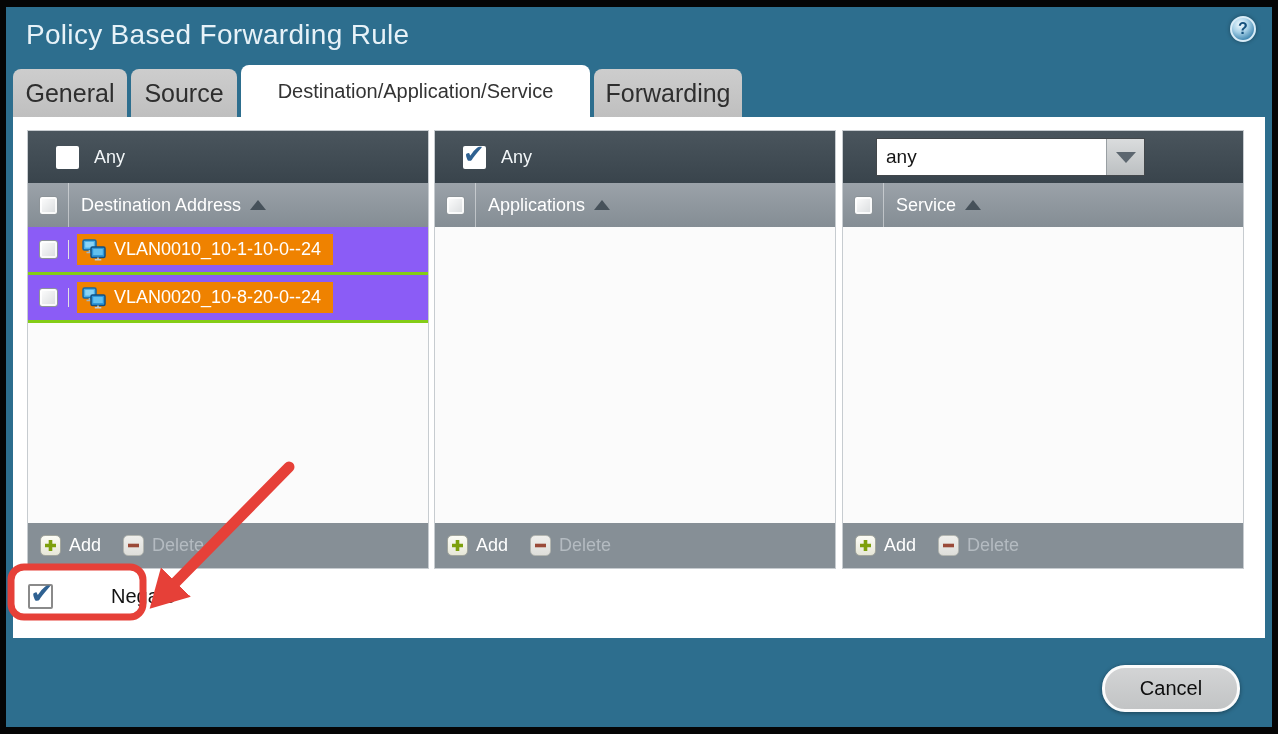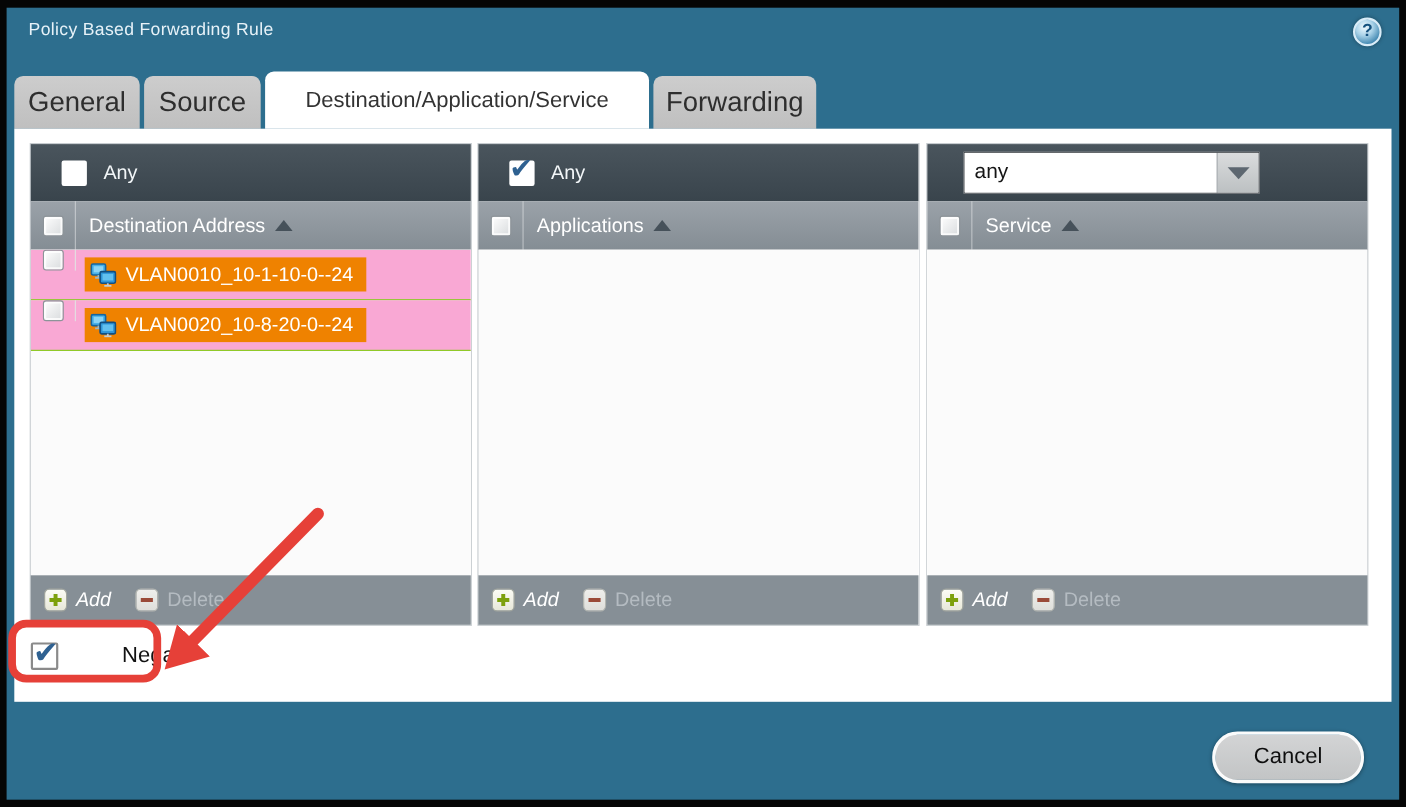--- a/index.html
+++ b/index.html
@@ -1,21 +1,21 @@
 <!DOCTYPE html>
 <html><head>
 <meta charset="utf-8">
 <style>
   html,body{margin:0;padding:0;background:#000;}
   .frame{position:relative;width:1278px;height:734px;background:#050505;overflow:hidden;
          font-family:"Liberation Sans",sans-serif;}
   .dialog{position:absolute;left:6px;top:7px;width:1266px;height:720px;background:#2d6e8e;}
 
   
-  .dlg-title{position:absolute;left:20px;top:12px;font-size:16px;font-weight:400;
+  .dlg-title{position:absolute;left:20px;top:12px;font-size:28px;font-weight:400;
              color:#e7f2f8;letter-spacing:.3px;}
   .help-btn{position:absolute;right:16px;top:9px;width:26px;height:26px;border-radius:50%;
             background:radial-gradient(circle at 38% 30%, #f2fbff 0%, #a9d2e8 38%, #3f86b0 78%, #2a6f9b 100%);
             border:2px solid #d9ecf7;box-sizing:border-box;color:#14517e;font-weight:bold;
             font-size:16px;line-height:22px;text-align:center;box-shadow:0 0 4px rgba(0,0,0,.35);cursor:pointer;}
 
   
   .tabs{position:absolute;left:7px;top:58px;height:52px;display:flex;align-items:flex-end;gap:4px;}
   .tab{box-sizing:border-box;height:48px;background:linear-gradient(180deg,#cdcdcd,#bfbfbf);
        border-radius:8px 8px 0 0;display:flex;align-items:center;justify-content:center;
@@ -48,29 +48,29 @@
   .check-cell{width:40px;flex:none;display:flex;align-items:center;justify-content:center;
               border-right:1px solid rgba(255,255,255,.45);}
   .small-check{width:19px;height:19px;box-sizing:border-box;border:1px solid #8d9499;border-radius:3px;
                background:linear-gradient(135deg,#ffffff 0%,#d8dbdd 100%);
                box-shadow:inset 0 0 0 2px rgba(255,255,255,.8);cursor:pointer;}
   .header-label{display:flex;align-items:center;gap:9px;margin-left:12px;cursor:pointer;}
   .sort-asc{width:0;height:0;border-left:8px solid transparent;border-right:8px solid transparent;
             border-bottom:10px solid #46515a;}
 
   .col-list{flex:1;background:#fbfbfb;overflow:hidden;}
-  .list-row{height:45px;display:flex;align-items:flex-start;border-bottom:1px solid #84cc16;background:#f9a8d4;}
+  .list-row{height:45px;display:flex;align-items:center;border-bottom:3px solid #84cc16;background:#8b5cf6;}
   .row-check-cell{width:40px;flex:none;display:flex;align-items:center;justify-content:center;
                   border-right:1px solid #e2e2e2;}
   .chip{display:flex;align-items:center;gap:8px;background:#ef8200;color:#fff;font-size:18px;
         height:31px;margin-left:8px;padding:0 12px 0 5px;align-self:center;cursor:pointer;white-space:nowrap;}
 
   .col-footer{flex:none;height:45px;background:#868f96;display:flex;align-items:center;gap:22px;padding:0 12px;}
   .tool-btn{display:flex;align-items:center;gap:8px;font-size:18px;cursor:pointer;}
-  .tool-add{color:#fff;font-style:italic;}
+  .tool-add{color:#fff;}
   .tool-delete{color:#b4bbc1;}
   .icon-sq{width:21px;height:21px;box-sizing:border-box;border-radius:5px;border:1px solid #a2a69e;
            background:linear-gradient(180deg,#fcfcf5,#e7e7d8);display:flex;align-items:center;justify-content:center;}
   .icon-sq.disabled{background:linear-gradient(180deg,#efefec,#dededa);border-color:#b3b6b1;}
 
   
   .combo{position:relative;margin-left:5px;height:38px;display:flex;border:1px solid #42474b;
          box-sizing:border-box;background:#fff;}
   .combo-input{width:220px;border:none;outline:none;font-family:"Liberation Sans",sans-serif;
                font-size:19px;padding:0 0 0 9px;color:#151515;background:#fff;}

